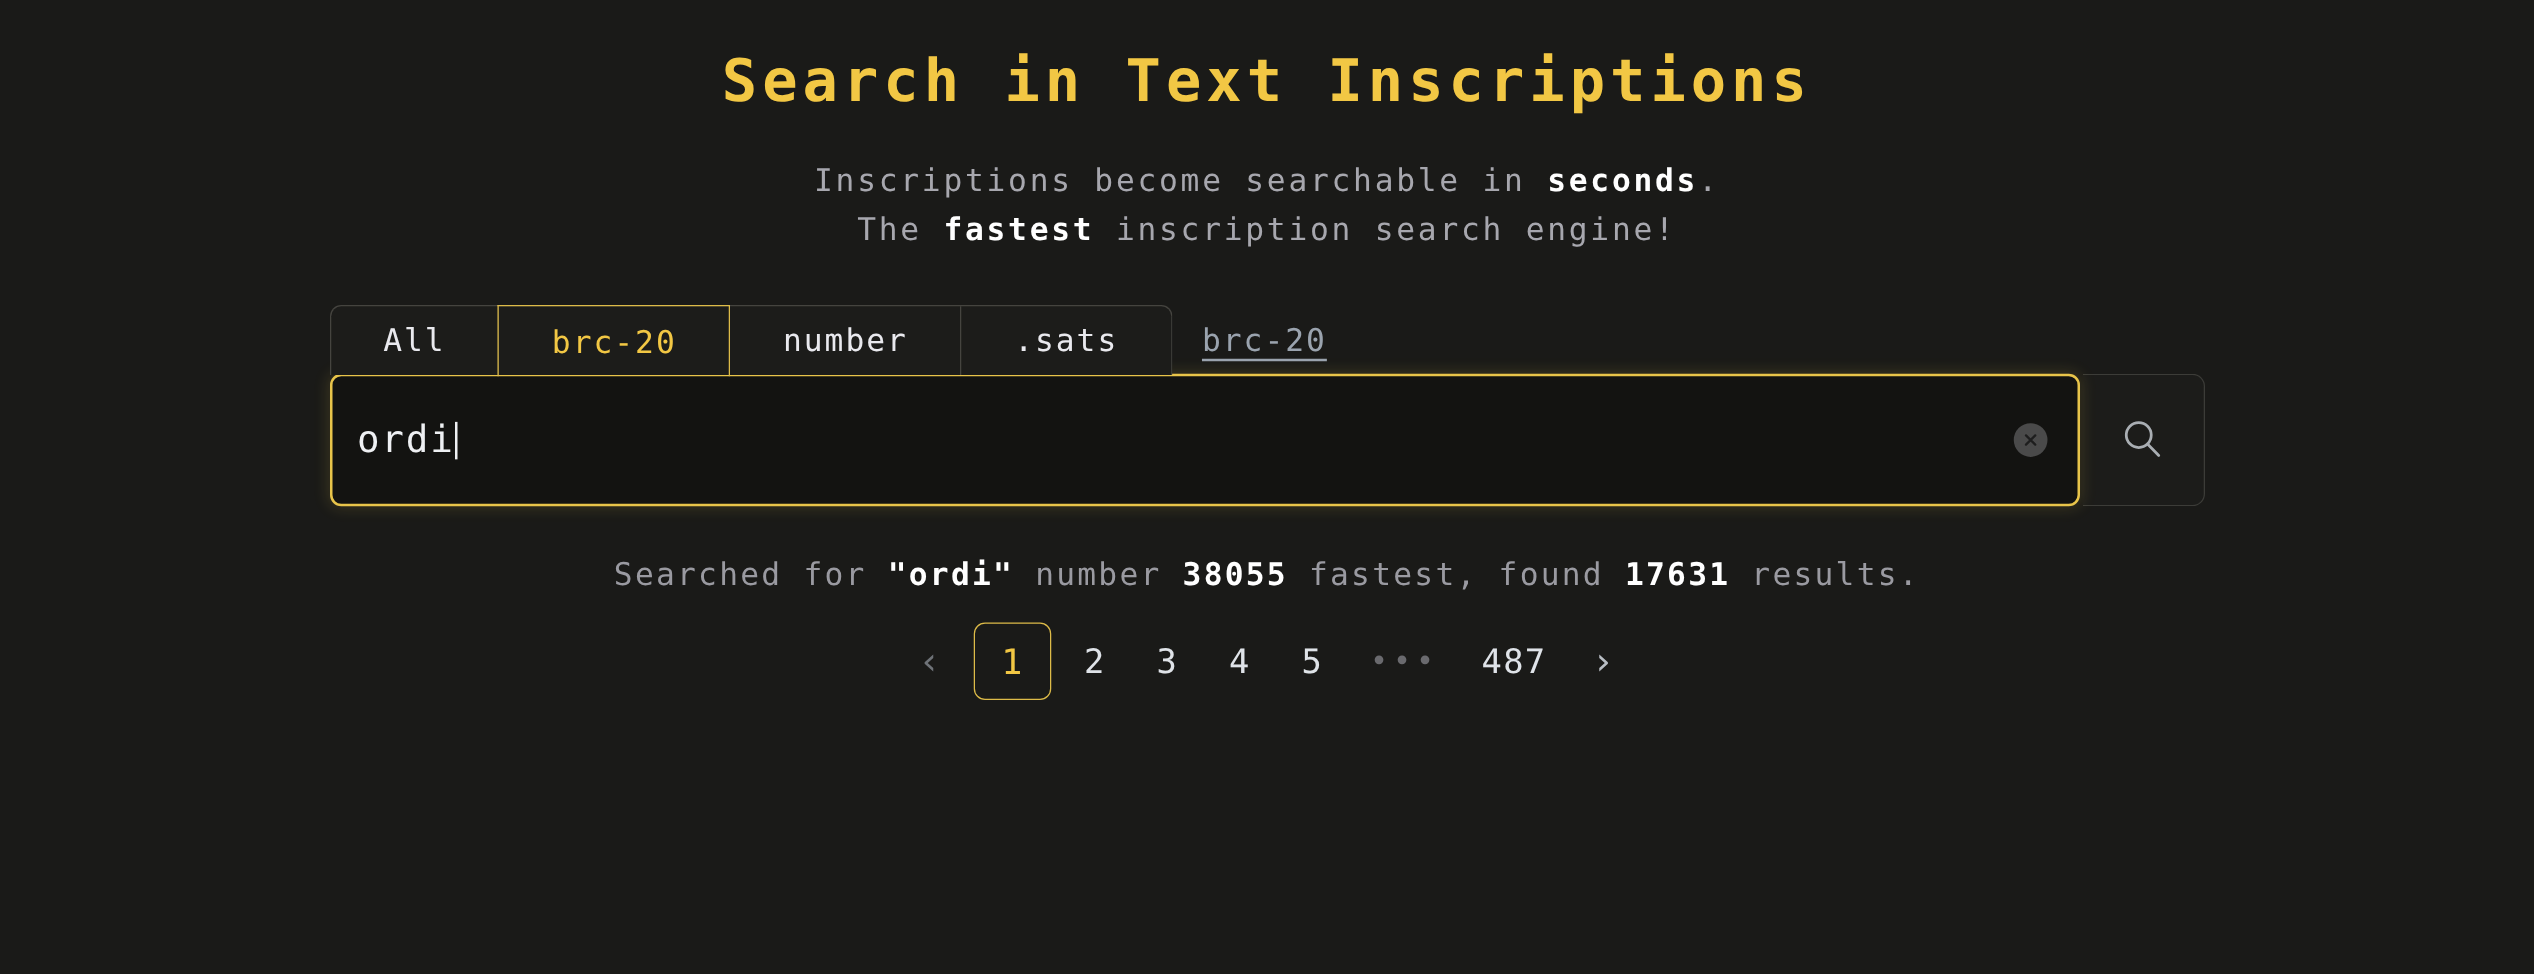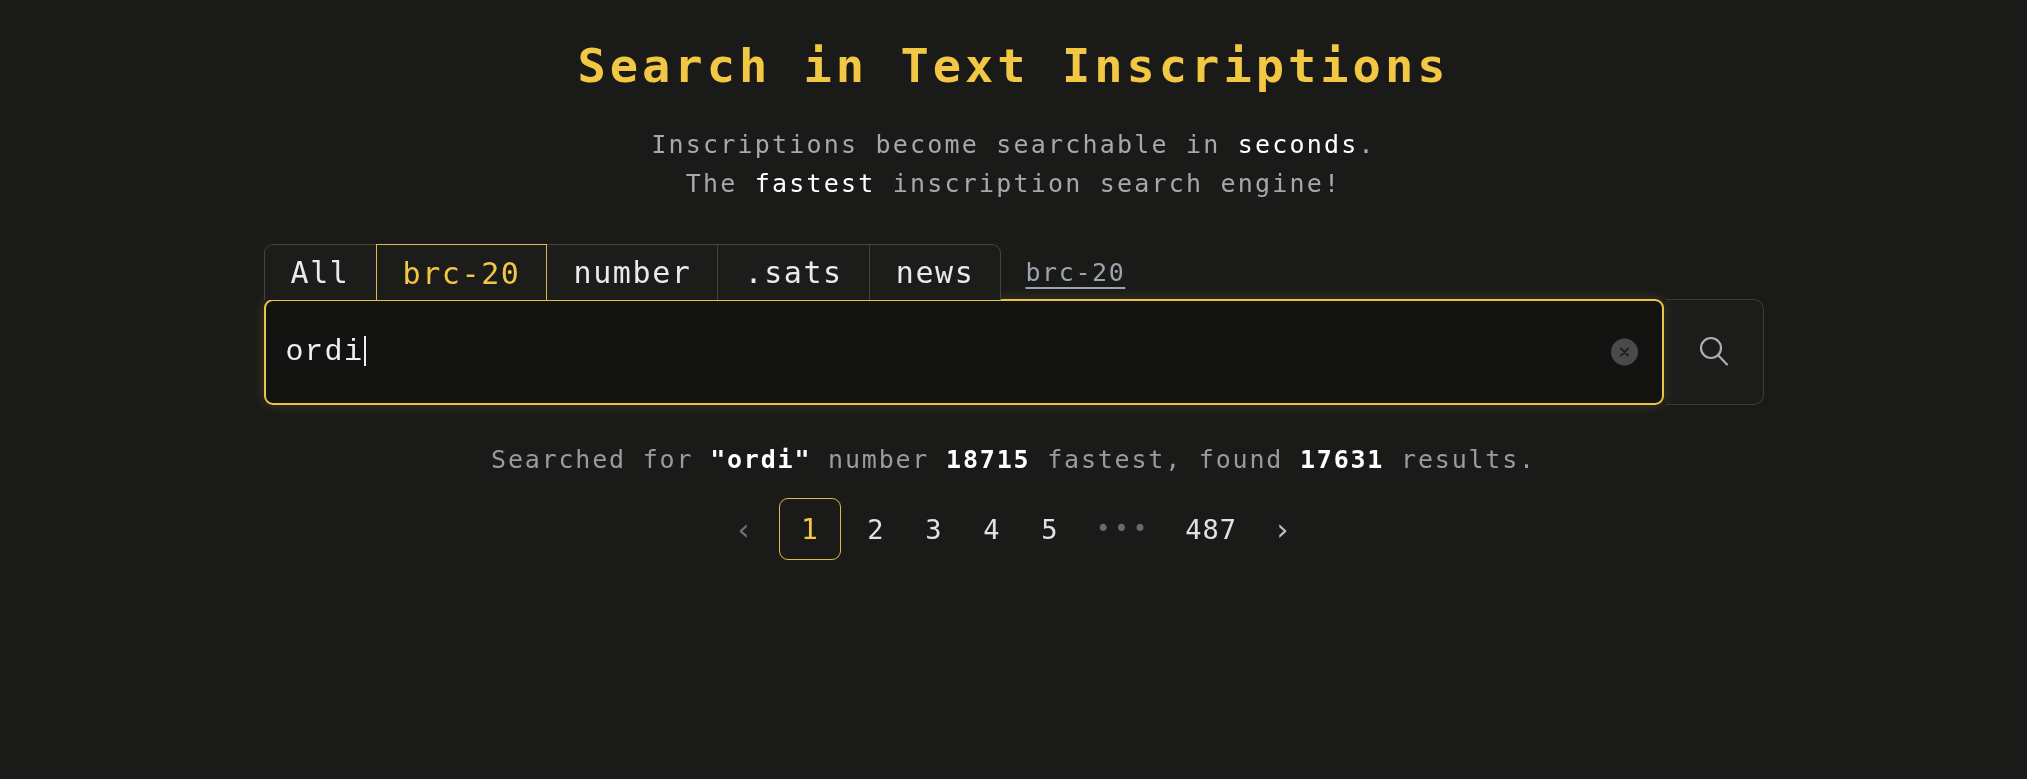--- a/index.html
+++ b/index.html
@@ -49,21 +49,21 @@
   .subtitle {
     font-size: 25px;
     letter-spacing: 2.2px;
     color: #a7a7ae;
     white-space: pre;
     margin: 0 0 14px 0;
   }
   .subtitle:last-child { margin-bottom: 0; }
   .subtitle .strong {
     color: #ffffff;
-    font-weight: 400;
+    font-weight: 700;
   }
 
   
   .search-cluster {
     position: relative;
     margin-top: 48px;
     width: 1500px;
     display: flex;
     flex-direction: column;
     align-items: flex-start;
@@ -84,22 +84,22 @@
     border: 1px solid #45443f;
     border-bottom: none;
     border-radius: 9px 9px 0 0;
     background: #1c1c1a;
   }
 
   .tab {
     display: flex;
     align-items: center;
     justify-content: center;
-    padding: 0 26px;
-    font-size: 30px;
+    padding: 0 42px;
+    font-size: 25px;
     letter-spacing: 1.6px;
     color: #e9e9ee;
     background: transparent;
     border: none;
     border-right: 1px solid #45443f;
     cursor: pointer;
     white-space: pre;
     font-family: inherit;
     position: relative;
   }
@@ -131,21 +131,20 @@
 
   
   .input-row {
     display: flex;
     align-items: stretch;
     width: 1500px;
     height: 106px;
     margin-top: -1px;
     position: relative;
     z-index: 2;
-    font-family: Liberation Mono, monospace;
   }
 
   .input-wrap {
     flex: 1 1 auto;
     position: relative;
     display: flex;
     align-items: center;
     background: #131311;
     border: 2px solid #e8c44a;
     border-radius: 9px;
@@ -287,21 +286,20 @@
   </div>
 
   <div class="search-cluster">
 
     <div class="tabs-row">
       <div class="tabs">
         <button class="tab">All</button>
         <button class="tab active">brc-20</button>
         <button class="tab">number</button>
         <button class="tab">.sats</button>
-        <button class="tab">news</button>
       </div>
       <a class="tab-link">brc-20</a>
     </div>
 
     <div class="input-row">
       <div class="input-wrap">
         <span class="caret" style="position:absolute; left:20px; top:50%; transform:translateY(-50%);">ordi</span>
         <input class="search-input" type="text" style="opacity: 0;" placeholder="" value="ordi">
         <button class="clear-btn" aria-label="clear">
           <svg width="15" height="15" viewBox="0 0 15 15">
@@ -311,21 +309,21 @@
       </div>
       <button class="search-btn" aria-label="search">
         <svg width="40" height="40" viewBox="0 0 40 40">
           <circle cx="17" cy="16" r="10" stroke="#a9aeb3" stroke-width="2.2" fill="none"></circle>
           <path d="M24.4 23.6 L33 32.4" stroke="#a9aeb3" stroke-width="2.2" stroke-linecap="round" fill="none"></path>
         </svg>
       </button>
     </div>
   </div>
 
-  <div class="result-summary"><span>Searched for </span><span class="strong">"ordi"</span><span> number </span><span class="strong">18715</span><span> fastest, found </span><span class="strong">17631</span><span> results.</span></div>
+  <div class="result-summary"><span>Searched for </span><span class="strong">"ordi"</span><span> number </span><span class="strong">38055</span><span> fastest, found </span><span class="strong">17631</span><span> results.</span></div>
 
   <div class="pagination">
     <button class="page-btn arrow prev">‹</button>
     <button class="page-btn active">1</button>
     <button class="page-btn">2</button>
     <button class="page-btn">3</button>
     <button class="page-btn">4</button>
     <button class="page-btn">5</button>
     <span class="page-btn ellipsis">•••</span>
     <button class="page-btn">487</button>

